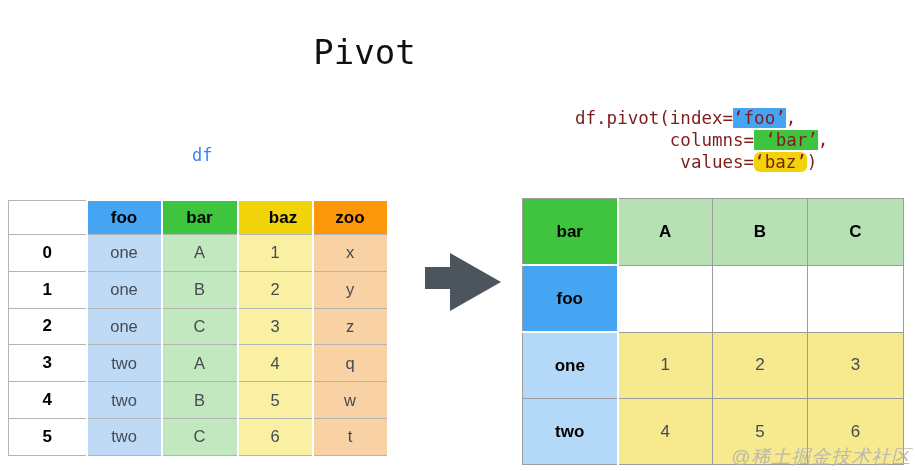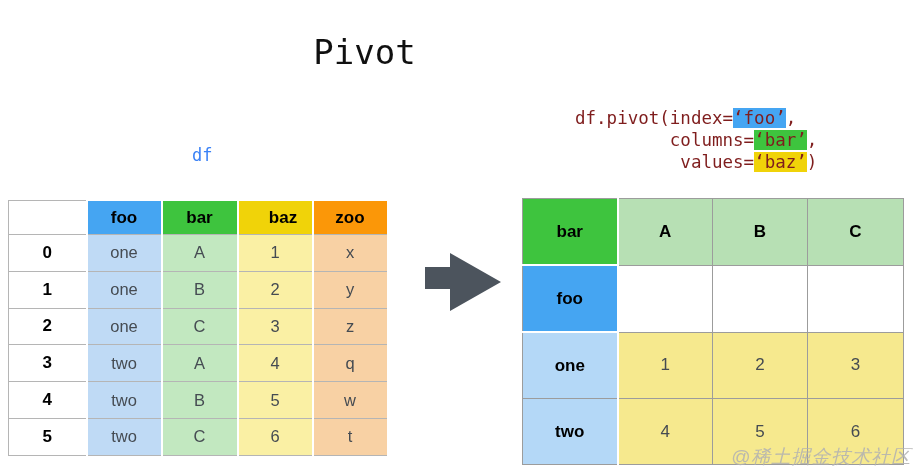--- a/index.html
+++ b/index.html
@@ -24,22 +24,22 @@
     font-size:17px; color:#3b82f6;
   }
 
   .code {
     position:absolute; left:575px; top:107px;
     font-family:"DejaVu Sans Mono", monospace;
     font-size:17.5px; line-height:22px;
     color:#7f1d1d; white-space:pre;
   }
   .hl-blue   { background:#45a5f2; }
-  .hl-green  { background:#3ec43e; }
-  .hl-yellow { background:#f0d309; }
+  .hl-green  { background:#3ec43e;padding-left:11px; }
+  .hl-yellow { background:#f0d309;border-radius:6px; }
 
   
   table { border-collapse:collapse; table-layout:fixed; }
   td, th { padding:0; text-align:center; vertical-align:middle; overflow:hidden; }
 
   .ltable { position:absolute; left:8px; top:200px; }
   .ltable td, .ltable th { border:1px solid #b5b5b5; font-size:16.5px; }
   .ltable tr.hdr  { height:34px; }
   .ltable tr.data { height:36.8px; }
   .ltable th { font-size:17px; font-weight:bold; color:#000; }

